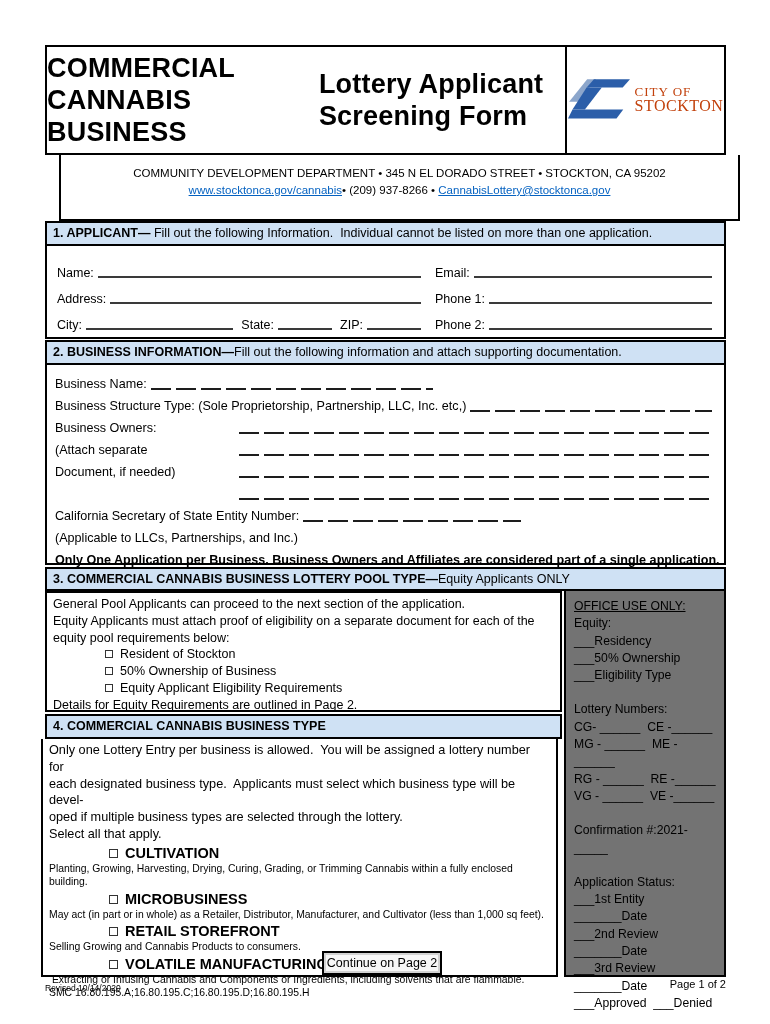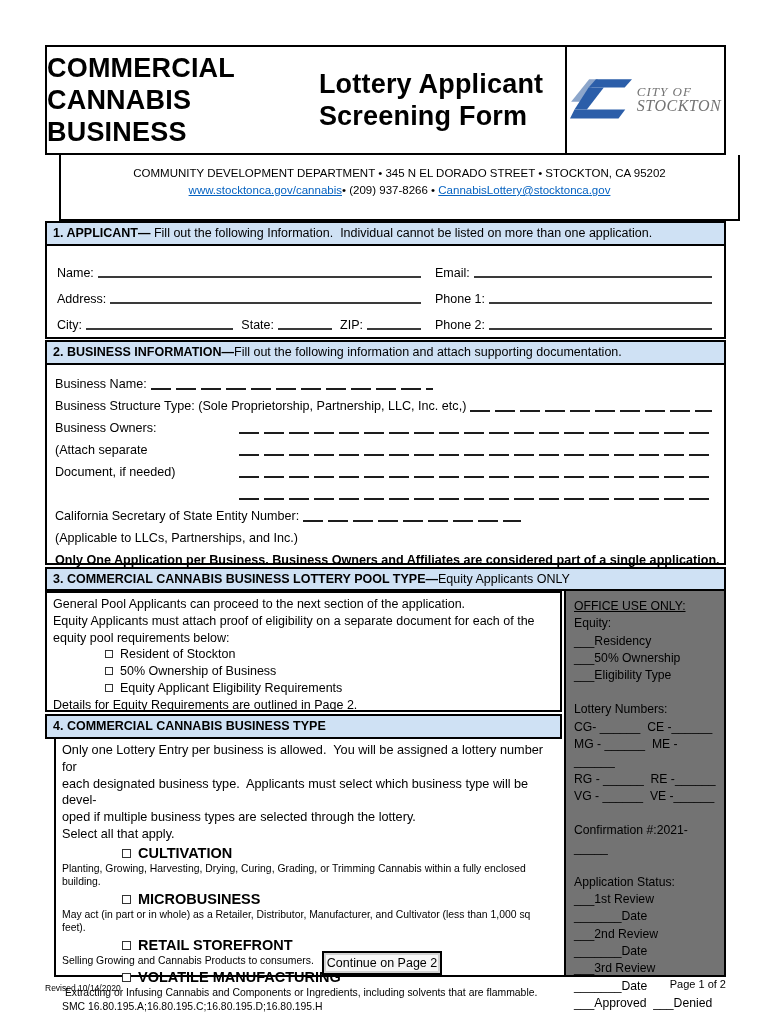--- a/index.html
+++ b/index.html
@@ -12,21 +12,21 @@
   .page { position:relative; width:770px; height:1024px; background:#fff; overflow:hidden; }
   .abs { position:absolute; }
   .box { position:absolute; border:2px solid #000; background:#fff; }
   .t { white-space:pre-wrap; }
 
   
   .title-box { left:45px; top:45px; width:681px; height:110px; display:flex; }
   .title-area { width:518px; display:flex; flex-direction:row; justify-content:center; align-items:center; }
   .title-line { font-weight:bold; font-size:27px; line-height:32px; letter-spacing:.2px; }
   .logo-area { flex:1; border-left:2px solid #000; display:flex; align-items:center; justify-content:center; gap:5px; }
-  .logo-text { color:#737373; font-family:"Liberation Serif", serif; line-height:1.05;font-style:italic; }
+  .logo-text { color:#c2410c; font-family:"Liberation Serif", serif; line-height:1.05; }
   .logo-cityof { font-size:13px; letter-spacing:1px; }
   .logo-stockton { font-size:16px; letter-spacing:.5px; }
 
   .contact-box { left:59px; top:155px; width:681px; height:66px; border-top:none; text-align:center; padding-top:10px; font-size:11.5px; line-height:17px; }
   .link { color:#0562c1; text-decoration:underline; cursor:pointer; }
 
   
   .sec-header { position:absolute; border:2px solid #000; background:#cfe1f4; font-size:12.5px; line-height:19px; padding:1px 6px; }
   .sec-header b { font-weight:bold; }
 
@@ -46,21 +46,21 @@
            background-image:linear-gradient(to right,#1d1d1d 80%,rgba(0,0,0,0) 20%);
            background-size:25px 1.6px; background-repeat:repeat-x; background-position:0 100%; }
   .ind { width:180px; }
 
   
   .s3-body { left:45px; top:591px; width:517px; height:121px; padding:3px 6px 0 6px; font-size:12.5px; line-height:16.8px; }
   .cbrow { margin-left:52px; }
   .cbx { display:inline-block; width:8px; height:8px; border:1px solid #333; margin-right:7px; background:#fff; }
 
   
-  .s4-body { left:54px; top:739px; width:517px; height:238px; padding:3px 24px 0 6px; font-size:12.7px; line-height:16.8px; }
+  .s4-body { left:41px; top:739px; width:517px; height:238px; padding:3px 10px 0 6px; font-size:12.7px; line-height:16.8px; }
   .type-label { margin-left:60px; font-weight:bold; font-size:14.5px; line-height:18px; margin-top:1px; }
   .cbx-lg { display:inline-block; width:9px; height:9px; border:1px solid #333; margin-right:7px; background:#fff; }
   .type-desc { font-size:10.4px; line-height:13.5px; }
 
   
   .panel { left:564px; top:589px; width:162px; height:388px; border:2px solid #000; background:#737373; padding:7px 6px 0 8px; font-size:12.2px; line-height:17.3px; }
   .panel-title { text-decoration:underline; }
   .spacer { height:17px; }
 
   
@@ -239,21 +239,21 @@
     <div class="spacer"></div>
     <div class="t">Lottery Numbers:</div>
     <div class="t">CG- ______  CE -______</div>
     <div class="t">MG - ______  ME - ______</div>
     <div class="t">RG - ______  RE -______</div>
     <div class="t">VG - ______  VE -______</div>
     <div class="spacer"></div>
     <div class="t">Confirmation #:2021-_____</div>
     <div class="spacer"></div>
     <div class="t">Application Status:</div>
-    <div class="t">___1st Review _______Date</div>
+    <div class="t">___1st Entity _______Date</div>
     <div class="t">___2nd Review _______Date</div>
     <div class="t">___3rd Review _______Date</div>
     <div class="t">___Approved  ___Denied</div>
     <div class="spacer"></div>
 
   </div>
 
   <div class="continue-btn t">Continue on Page 2</div>
 
   <div class="footer-left t">Revised 10/14/2020</div>

